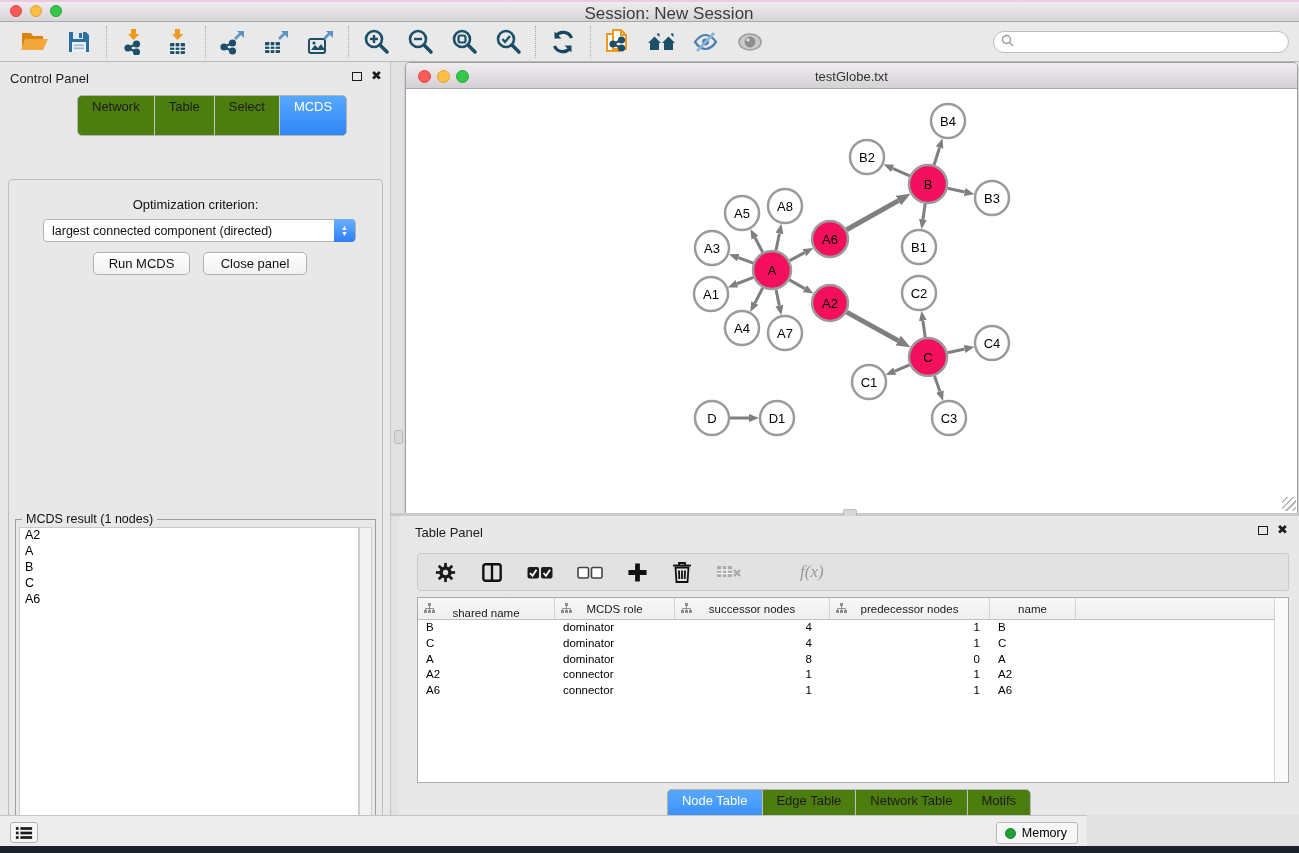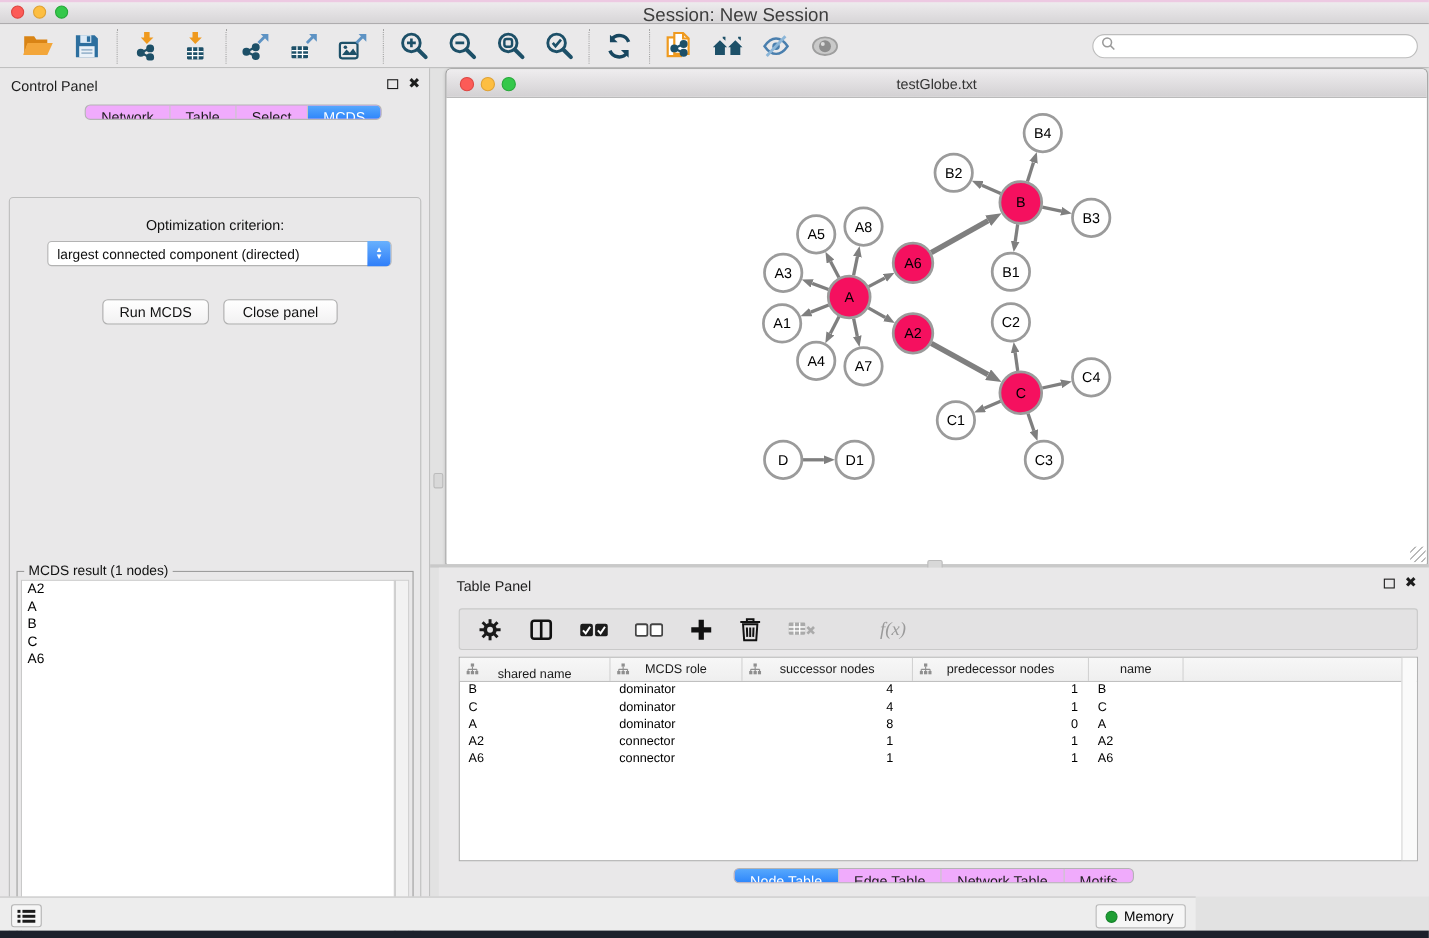--- a/index.html
+++ b/index.html
@@ -28,36 +28,36 @@
   .searchbox input { border:none; outline:none; flex:1; font-size:12px; background:transparent; height:18px; }
 
   
   .control-panel { position:absolute; left:0; top:62px; width:391px; height:753px;
     background:#e9e8e9; border-right:1px solid #c2c2c2; }
   .panel-title { position:absolute; left:10px; top:9px; font-size:13px; color:#1c1c1c; }
   .panel-btns { position:absolute; right:8px; top:9px; display:flex; gap:9px; align-items:center; }
   .float-ico { width:10px; height:9px; border:1.6px solid #1c1c1c; display:inline-block; }
   .close-ico { font-size:13px; font-weight:bold; color:#1c1c1c; line-height:10px; }
 
-  .seg-tabs { position:absolute; display:flex; border:1px solid #b4b4b4; border-radius:5px; background:#f0abfc; overflow:hidden; height:14px; }
+  .seg-tabs { position:absolute; display:flex; border:1px solid #b4b4b4; border-radius:5px; background:#4d7c0f; overflow:hidden; height:41px; }
   .seg-tab { font-size:13px; color:#1c1c1c; padding:3px 14px 0; border-right:1px solid #c7c7c7; text-align:center; }
   .seg-tab:last-child { border-right:none; }
   .seg-tab.sel { background:linear-gradient(#57a8fd,#2f87fb); color:#fff; }
 
   .tab-content { position:absolute; left:8px; top:117px; width:375px; height:684px;
     border:1px solid #bdbdbd; border-radius:4px; background:#e9e8e9; }
   .opt-label { position:absolute; left:0; width:100%; top:17px; text-align:center; font-size:13px; color:#111; }
   .dropdown { position:absolute; left:34px; top:39px; width:313px; height:23px; background:#fff;
     border:1px solid #b3b3b3; border-radius:4px; font-size:12.5px; color:#111;
     display:flex; align-items:center; padding-left:8px; }
   .dd-stepper { position:absolute; right:0; top:-1px; width:21px; height:23px; border-radius:0 4px 4px 0;
     background:linear-gradient(#69b1fd,#2f7ef9); display:flex; flex-direction:column; align-items:center; justify-content:center; }
   .dd-stepper span { color:#fff; font-size:7px; line-height:6px; }
   .btn { position:absolute; height:23px; background:linear-gradient(#ffffff,#f2f1f2); border:1px solid #b0b0b0;
-    border-radius:5px; font-size:13px; color:#111; display:flex; align-items:center; justify-content:center;margin-top:20px; }
+    border-radius:5px; font-size:13px; color:#111; display:flex; align-items:center; justify-content:center; }
 
   .fieldset { position:absolute; left:6px; top:339px; width:361px; height:341px; border:1px solid #9d9d9d; }
   .fieldset-legend { position:absolute; left:6px; top:-8px; background:#e9e8e9; padding:0 4px; font-size:12.5px; color:#111; }
   .result-list { position:absolute; left:3px; top:7px; right:16px; bottom:3px; background:#fff; border:1px solid #c9c9c9; overflow:hidden; }
   .result-scroll { position:absolute; top:7px; right:3px; width:13px; bottom:3px; background:#f2f2f2; border:1px solid #cfcfcf; }
   .result-item { font-size:12.5px; color:#000; padding:1px 5px 1.5px; line-height:13.5px; }
 
   
   .net-window { position:absolute; left:405px; top:62px; width:893px; height:451px;
     border:1px solid #9e9e9e; border-radius:5px 5px 0 0; background:#fff; box-shadow:0 1px 3px rgba(0,0,0,.15); }

